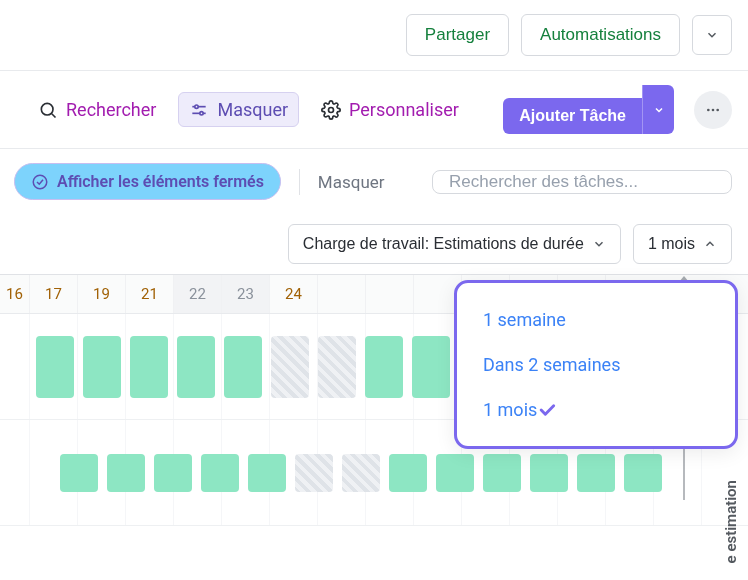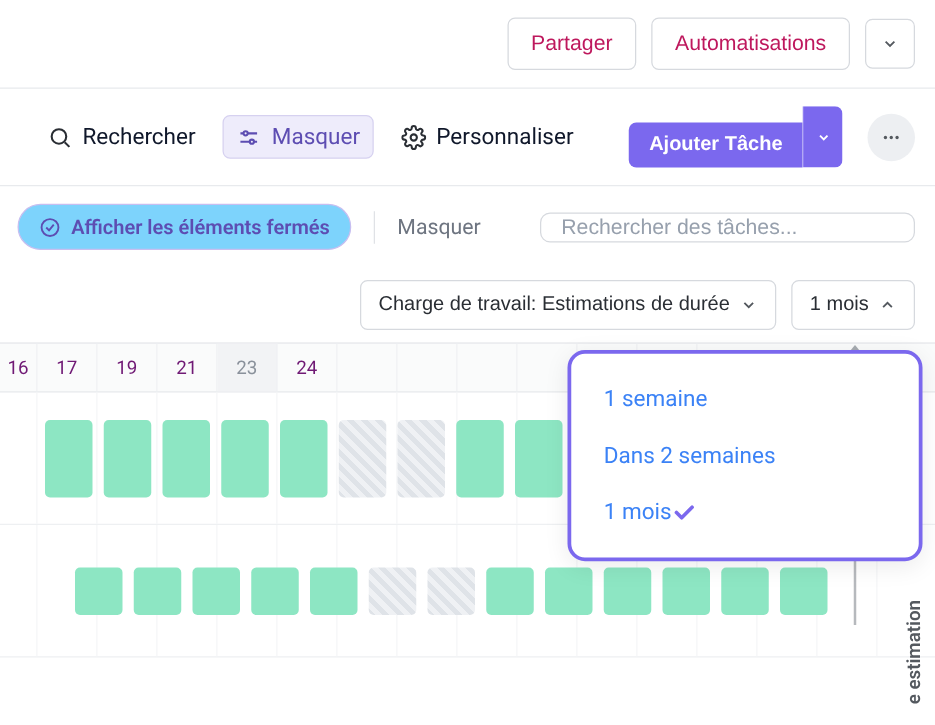--- a/index.html
+++ b/index.html
@@ -1,42 +1,42 @@
 <!DOCTYPE html>
 <html><head>
 <meta charset="utf-8">
 <style>
 * { margin: 0; padding: 0; box-sizing: border-box; }
 body { font-family: -apple-system, BlinkMacSystemFont, 'Segoe UI', Roboto, sans-serif; background: #fff; color: #2a2e34; width: 748px; height: 580px; overflow: hidden; position: relative; }
 
 .top-bar { display: flex; justify-content: flex-end; align-items: center; padding: 14px 16px; gap: 12px; border-bottom: 1px solid #e8eaed; }
-.btn { display: inline-flex; align-items: center; gap: 8px; padding: 10px 18px; border: 1px solid #d6d9de; border-radius: 6px; background: #fff; font-size: 17px; color: #be185d; cursor: pointer; }
+.btn { display: inline-flex; align-items: center; gap: 8px; padding: 10px 18px; border: 1px solid #d6d9de; border-radius: 6px; background: #fff; font-size: 17px; color: #15803d; cursor: pointer; }
 .btn-icon-dd { display: inline-flex; align-items: center; justify-content: center; width: 40px; height: 40px; border: 1px solid #d6d9de; border-radius: 6px; background: #fff; cursor: pointer; }
 
 .toolbar { display: flex; align-items: center; padding: 14px 16px 14px 28px; gap: 12px; border-bottom: 1px solid #e8eaed; }
-.tb-item { display: inline-flex; align-items: center; gap: 8px; font-size: 18px; color: #0f172a; cursor: pointer; padding: 6px 10px; border-radius: 6px; }
+.tb-item { display: inline-flex; align-items: center; gap: 8px; font-size: 18px; color: #a21caf; cursor: pointer; padding: 6px 10px; border-radius: 6px; }
 .tb-item.active { background: #eeecfb; color: #5d4db2; border: 1px solid #d6d1f0; }
 .add-task-wrap { display: inline-flex; margin-left: auto; }
 .add-task { background: #7B68EE; color: #fff; border: none; border-radius: 6px 0 0 6px; padding: 9px 16px; font-size: 16px; font-weight: 600; cursor: pointer; margin-top: 13px; }
 .add-task-dd { background: #7B68EE; border: none; border-left: 1px solid rgba(255,255,255,0.3); border-radius: 0 6px 6px 0; width: 32px; cursor: pointer; display: flex; align-items: center; justify-content: center; }
 .more-round { width: 38px; height: 38px; border-radius: 50%; background: #edeff2; display: flex; align-items: center; justify-content: center; cursor: pointer; margin-left: 8px; }
 
 .filter-row { display: flex; align-items: center; padding: 14px 16px 14px 14px; gap: 18px; }
 .pill { display: inline-flex; align-items: center; gap: 8px; padding: 8px 16px; border: 1.5px solid #c7bef0; border-radius: 999px; background: #7dd3fc; color: #5d4db2; font-size: 16px; font-weight: 600; cursor: pointer; }
 .divider-v { width: 1px; height: 26px; background: #e0e2e6; }
 .filter-text { font-size: 17px; color: #6e7581; cursor: pointer; }
 .search-input { margin-left: auto; width: 300px; padding: 1px 16px; border: 1px solid #d6d9de; border-radius: 8px; font-size: 17px; color: #6e7581; }
 .search-input::placeholder { color: #97a0ad; }
 
 .view-controls { display: flex; justify-content: flex-end; align-items: center; padding: 10px 16px; gap: 12px; }
 .vc-btn { display: inline-flex; align-items: center; gap: 8px; padding: 10px 14px; border: 1px solid #d6d9de; border-radius: 6px; background: #fff; font-size: 16px; color: #2a2e34; cursor: pointer; text-align: center; }
 
 .timeline { border-top: 1px solid #e0e2e6; position: relative; }
 .day-header { display: flex; border-bottom: 1px solid #e8eaed; background: #fafbfb; }
-.day-cell { width: 48px; flex-shrink: 0; text-align: center; padding: 10px 0; font-size: 15px; color: #701a75; border-right: 1px solid #f0f1f3; }
+.day-cell { width: 48px; flex-shrink: 0; text-align: center; padding: 10px 0; font-size: 15px; color: #a16207; border-right: 1px solid #f0f1f3; }
 .day-cell.weekend { background: #f2f3f5; color: #8a919b; }
 .day-cell:first-child { width: 30px; }
 
 .lane { height: 106px; border-bottom: 1px solid #eef0f2; display: flex; align-items: center; position: relative; }
 .lane .bg-cols { position: absolute; inset: 0; display: flex; }
 .lane .bg-col { width: 48px; flex-shrink: 0; border-right: 1px solid #f5f6f8; }
 .lane .bg-col:first-child { width: 30px; }
 .blocks { position: relative; display: flex; gap: 9px; padding-left: 36px; }
 .blk { width: 38px; height: 62px; border-radius: 4px; background: #8de6c3; }
 .lane2 .blk { height: 38px; }
@@ -134,20 +134,21 @@
       </svg>
   </button>
 </div>
 
 <div class="timeline">
   <div class="day-header" id="day-header">
       <div class="day-cell">16</div>
       <div class="day-cell">17</div>
       <div class="day-cell">19</div>
       <div class="day-cell">21</div>
+      <div class="day-cell weekend">22</div>
       <div class="day-cell weekend">23</div>
       <div class="day-cell">24</div>
       <div class="day-cell"></div>
       <div class="day-cell"></div>
       <div class="day-cell"></div>
       <div class="day-cell"></div>
       <div class="day-cell"></div>
       <div class="day-cell"></div>
     </div>
   <div class="lane">

